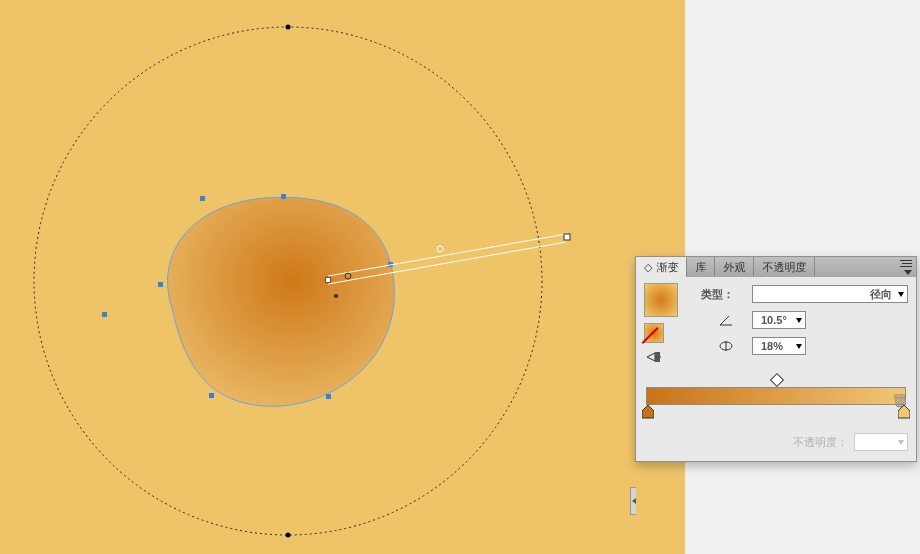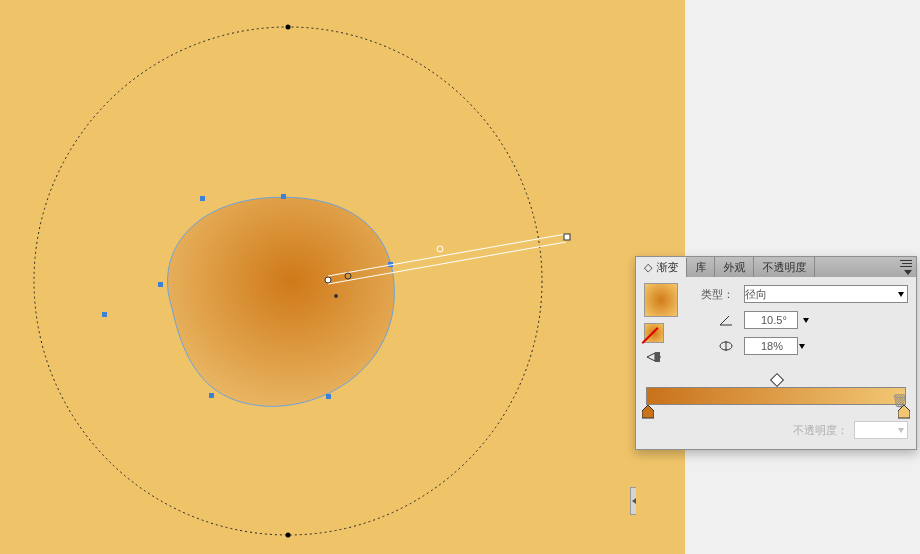--- a/index.html
+++ b/index.html
@@ -79,21 +79,22 @@
   }
 
   .body {
     padding: 6px 8px 10px 8px;
     position: relative;
   }
   .row {
     display: flex;
     align-items: center;
     height: 22px;
-    gap: 10px;
+    gap: 18px;
+    font-weight: bold;
   }
   .swatch-big {
     width: 32px; height: 32px;
     border: 1px solid #999;
     background: radial-gradient(circle at 50% 50%, #d17b18, #f5c96c);
   }
   .swatch-small {
     width: 18px; height: 18px;
     border: 1px solid #999;
     background: radial-gradient(circle at 50% 50%, #d47a12, #f4c466);
@@ -115,27 +116,27 @@
     height:16px; font-size:11px;
     display:flex; align-items:center;
   }
   .sel .tri, .num .tri {
     width:0;height:0;
     border-left:3px solid transparent;
     border-right:3px solid transparent;
     border-top:5px solid #000;
     margin: 0 3px 0 auto;
   }
-  .sel .txt { flex:1; padding:0 0; }
+  .sel .txt { flex:1; padding:0 6px;text-align:right; }
   .num {
     border:1px solid #888; background:#fff;
     height:16px; font-size:11px;
     display:flex; align-items:center; width:52px;
   }
-  .num .txt { flex:1; padding:0 16px; }
+  .num .txt { flex:1; padding:0 8px; }
   .num.dim { border-color:#ccc; color:#c0c0c0; }
   .num.dim .tri { border-top-color:#c0c0c0;}
   .stroke-btns {
     display:flex; gap:2px;
   }
   .stroke-btn {
     width:20px; height:16px;
     border:1px solid #bbb;
     background:#ddd;
     display:flex;
@@ -160,21 +161,21 @@
     position:relative; height:14px;
   }
   .stop {
     position:absolute; top:0; width:12px;
   }
   .stop svg { display:block; }
   .trash {
     position:absolute; right:-2px; top:18px; color:#888; font-size:13px;
   }
   .bottom-rows {
-    margin-top: 2px;
+    margin-top: 14px;
     display:flex; flex-direction:column; gap:6px;
   }
   .bottom-row { display:flex; align-items:center; justify-content:flex-end; gap:6px; }
   .expand-btn {
     position:absolute; left:-6px; top:230px;
     width:5px; height:26px; background:#d5d5d5;
     border:1px solid #999; border-right:none;
     display:flex; align-items:center; justify-content:center;
   }
   .expand-btn::before {

